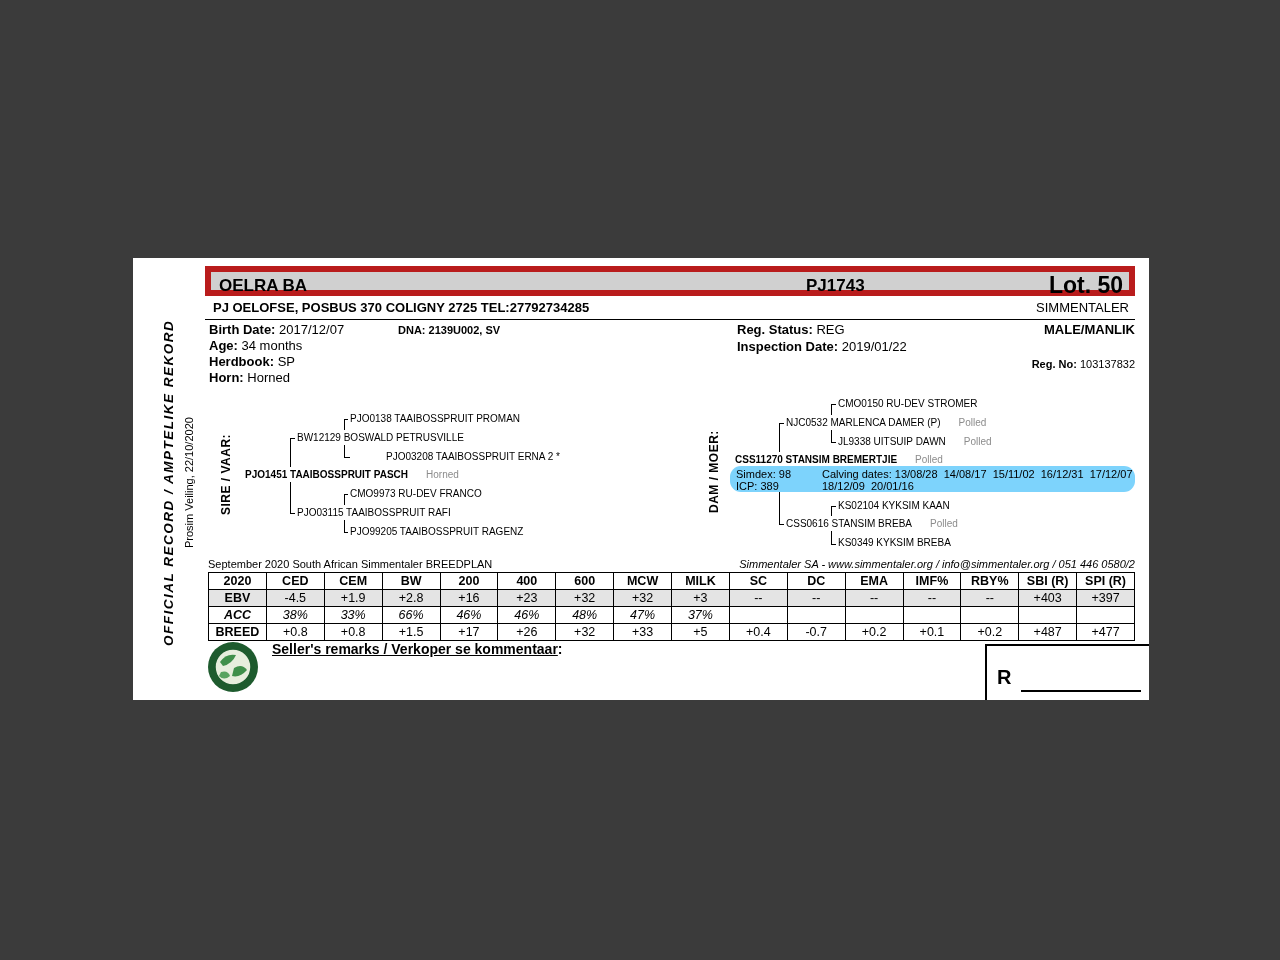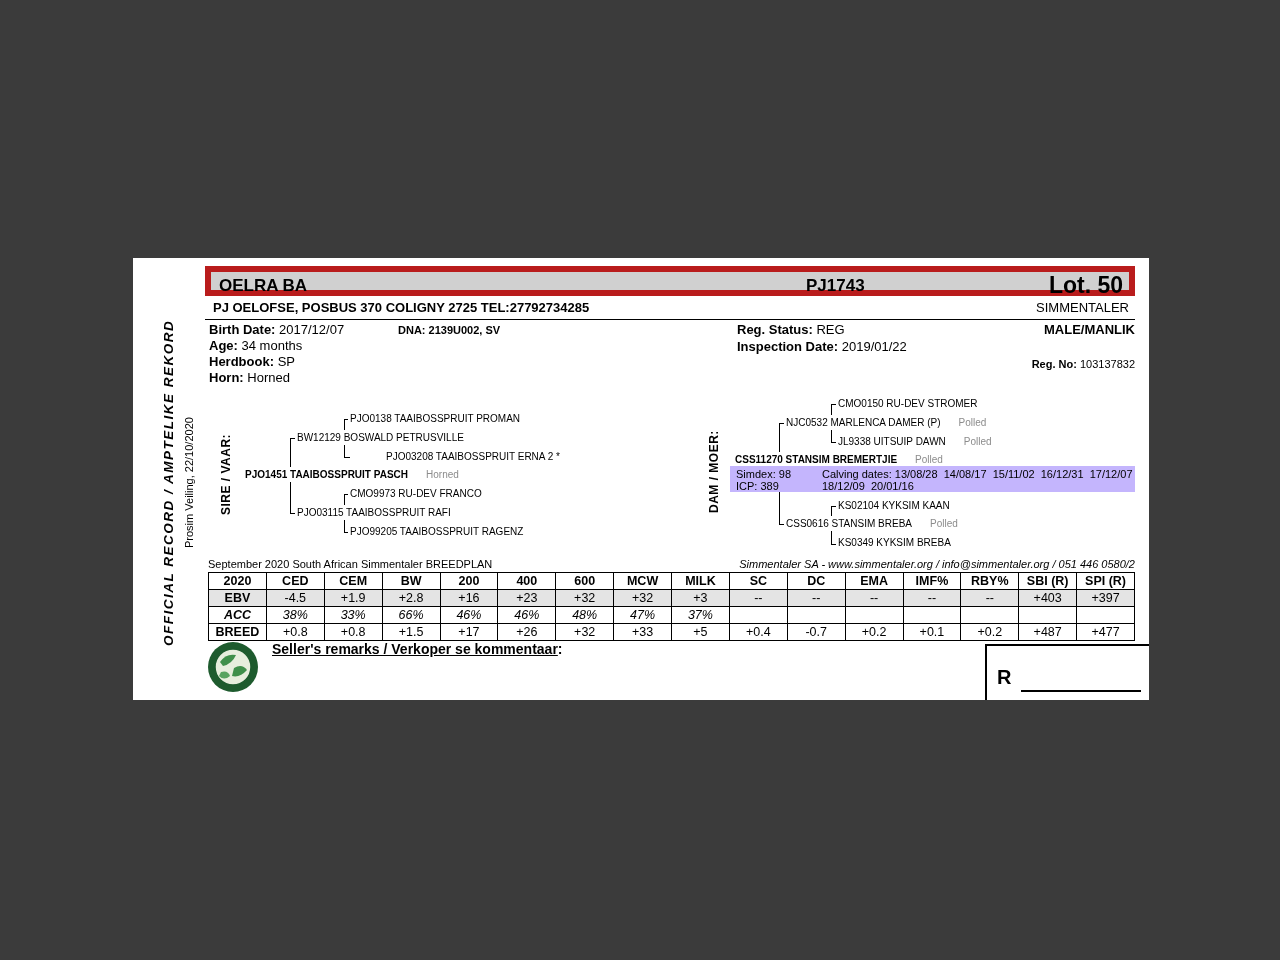--- a/index.html
+++ b/index.html
@@ -29,21 +29,21 @@
   .det { font-size:13px; white-space:nowrap; }
   .det b { font-weight:bold; }
   .small { font-size:11px; }
   .ped { position:absolute; font-size:10px; white-space:nowrap; background:#fff; padding:0 2px; line-height:15px; }
   .ped.subject { font-weight:bold; }
   .note { color:#8c8c8c; font-weight:normal; margin-left:18px; }
   .vline, .hline { position:absolute; background:#000; }
   .vline { width:1px; }
   .hline { height:1px; }
   .gen-label { font-weight:bold; font-size:12px; letter-spacing:0.5px; }
-  .stats-box { left:597px; top:208px; width:405px; height:26px; background:#c4b5fd; font-size:11px; }
+  .stats-box { left:597px; top:208px; width:405px; height:26px; background:#7dd3fc; font-size:11px;border-radius:11px; }
   .pre { white-space:pre; }
   .bp-line { font-size:11px; white-space:nowrap; }
   .ebv { border-collapse:collapse; width:927px; table-layout:fixed; font-size:12.5px; }
   .ebv th, .ebv td { border:1px solid #000; text-align:center; padding:1px 0; height:15px; overflow:hidden; }
   .ebv thead th { font-weight:bold; background:#fff; }
   .ebv tbody th { font-weight:bold; }
   .ebv tr.shaded { background:#e4e4e4; }
   .ebv tr.acc { font-style:italic; }
   .remarks { font-size:14px; font-weight:bold; text-decoration:underline; white-space:nowrap; }
   .price-box { left:852px; top:386px; width:164px; height:56px; border-left:2px solid #000; border-top:2px solid #000; }

